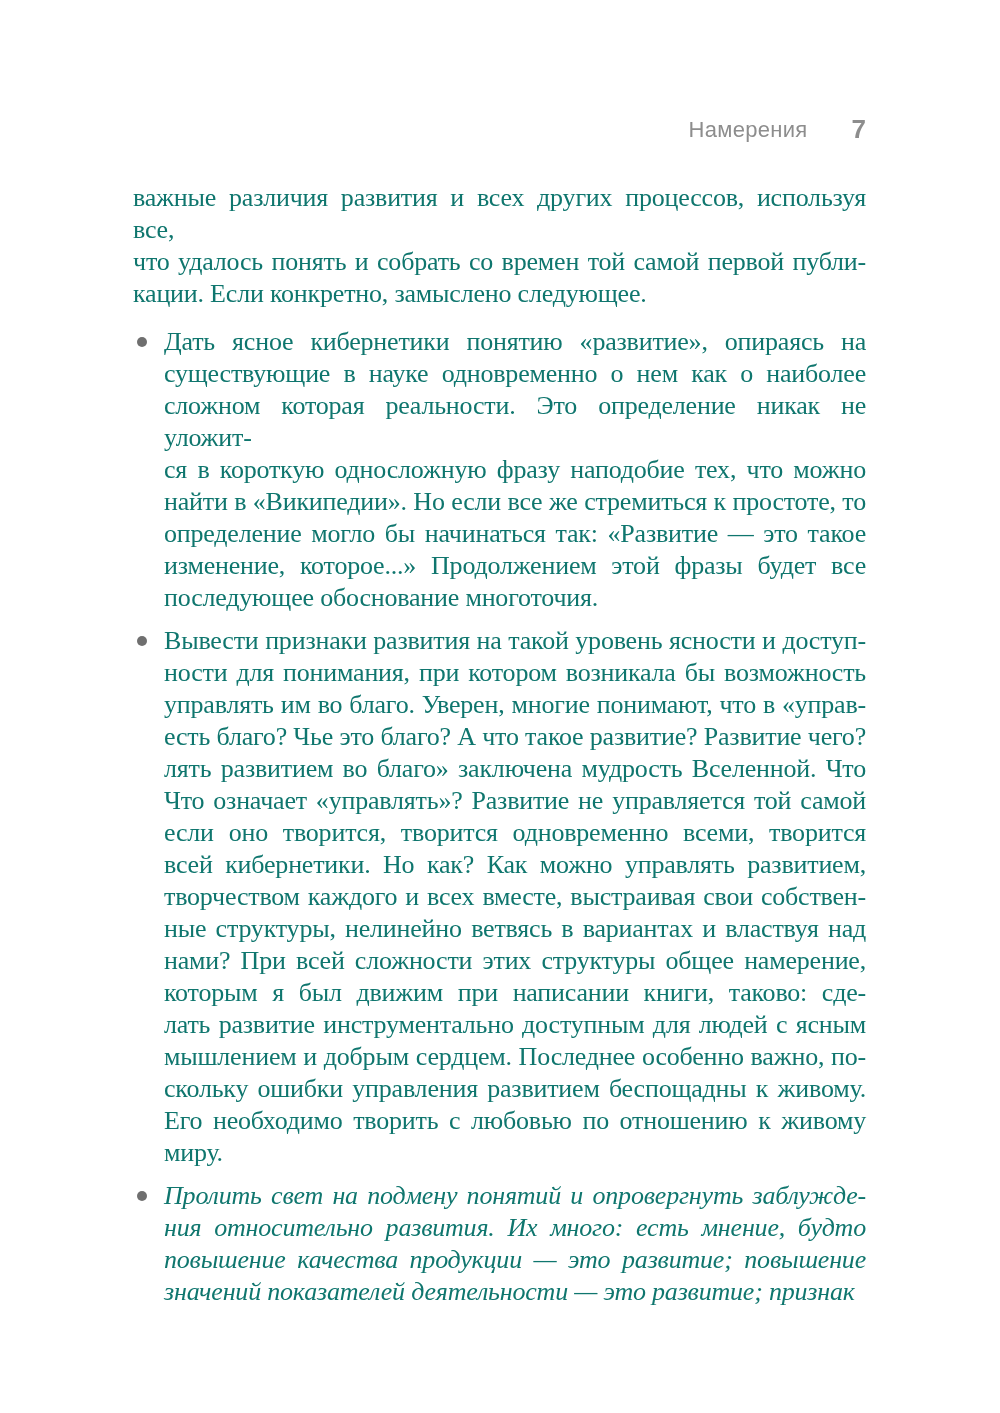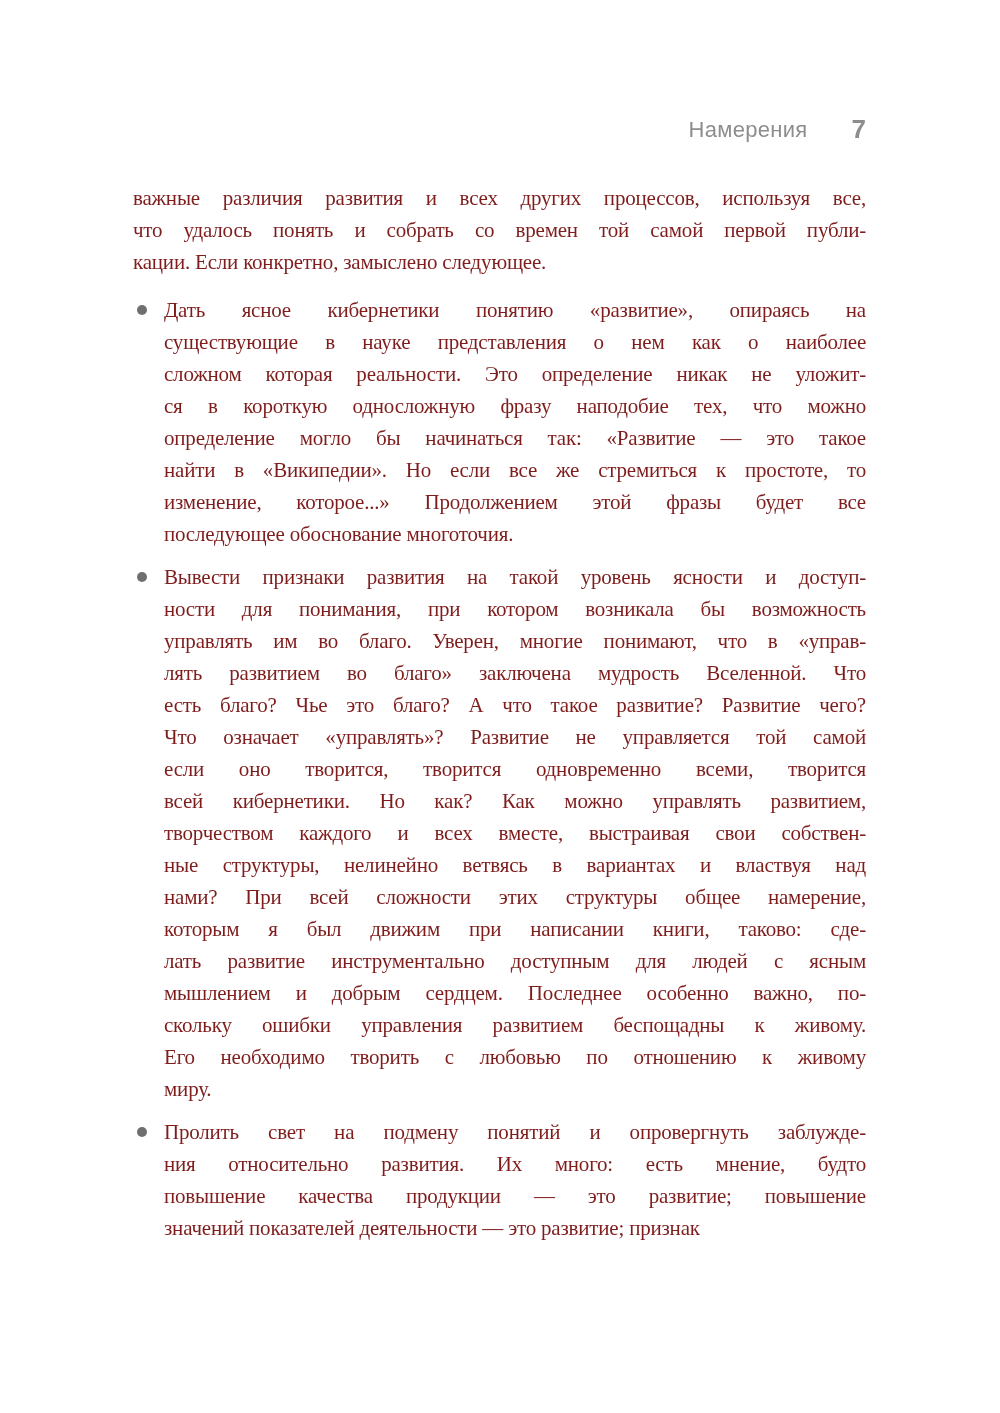--- a/index.html
+++ b/index.html
@@ -35,24 +35,24 @@
     color: #8d8d8d;
   }
 
   
   .content {
     position: absolute;
     left: 133px;
     top: 182px;
     width: 733px;
     font-family: "Liberation Serif", serif;
-    font-size: 21px;
+    font-size: 26px;
     letter-spacing: -0.2px;
     line-height: 32px;
-    color: #7f1d1d;
+    color: #0f766e;
   }
 
   .para { margin: 0 0 16px 0; }
 
   .line {
     text-align: justify;
     text-align-last: justify;
     white-space: normal;
   }
   .line.last {
@@ -62,21 +62,21 @@
   .bullet-list {
     list-style: none;
     margin: 0;
     padding: 0;
   }
   .bullet-item {
     position: relative;
     padding-left: 31px;
     margin: 0 0 11px 0;
   }
-  .bullet-item:last-child { margin-bottom: 12px; }
+  .bullet-item:last-child { margin-bottom: 12px; font-style: italic; }
   .bullet-marker {
     position: absolute;
     left: 4px;
     top: 11px;
     width: 10px;
     height: 10px;
     border-radius: 50%;
     background: #6f6f6f;
   }
 </style>
@@ -96,37 +96,37 @@
         <div class="line">важные различия развития и всех других процессов, используя все,</div>
         <div class="line">что удалось понять и собрать со времен той самой первой публи-</div>
         <div class="line last">кации. Если конкретно, замыслено следующее.</div>
       </div>
 
     <ul class="bullet-list">
       <li class="bullet-item">
         <span class="bullet-marker"></span>
         <div>
             <div class="line">Дать ясное кибернетики понятию «развитие», опираясь на</div>
-            <div class="line">существующие в науке представления о нем как о наиболее</div>
+            <div class="line">существующие в науке одновременно о нем как о наиболее</div>
             <div class="line">сложном которая реальности. Это определение никак не уложит-</div>
             <div class="line">ся в короткую односложную фразу наподобие тех, что можно</div>
+            <div class="line">найти в «Википедии». Но если все же стремиться к простоте, то</div>
             <div class="line">определение могло бы начинаться так: «Развитие — это такое</div>
-            <div class="line">найти в «Википедии». Но если все же стремиться к простоте, то</div>
             <div class="line">изменение, которое...» Продолжением этой фразы будет все</div>
             <div class="line last">последующее обоснование многоточия.</div>
           </div>
       </li>
       <li class="bullet-item">
         <span class="bullet-marker"></span>
         <div>
             <div class="line">Вывести признаки развития на такой уровень ясности и доступ-</div>
             <div class="line">ности для понимания, при котором возникала бы возможность</div>
             <div class="line">управлять им во благо. Уверен, многие понимают, что в «управ-</div>
+            <div class="line">есть благо? Чье это благо? А что такое развитие? Развитие чего?</div>
             <div class="line">лять развитием во благо» заключена мудрость Вселенной. Что</div>
-            <div class="line">есть благо? Чье это благо? А что такое развитие? Развитие чего?</div>
             <div class="line">Что означает «управлять»? Развитие не управляется той самой</div>
             <div class="line">если оно творится, творится одновременно всеми, творится</div>
             <div class="line">всей кибернетики. Но как? Как можно управлять развитием,</div>
             <div class="line">творчеством каждого и всех вместе, выстраивая свои собствен-</div>
             <div class="line">ные структуры, нелинейно ветвясь в вариантах и властвуя над</div>
             <div class="line">нами? При всей сложности этих структуры общее намерение,</div>
             <div class="line">которым я был движим при написании книги, таково: сде-</div>
             <div class="line">лать развитие инструментально доступным для людей с ясным</div>
             <div class="line">мышлением и добрым сердцем. Последнее особенно важно, по-</div>
             <div class="line">скольку ошибки управления развитием беспощадны к живому.</div>

